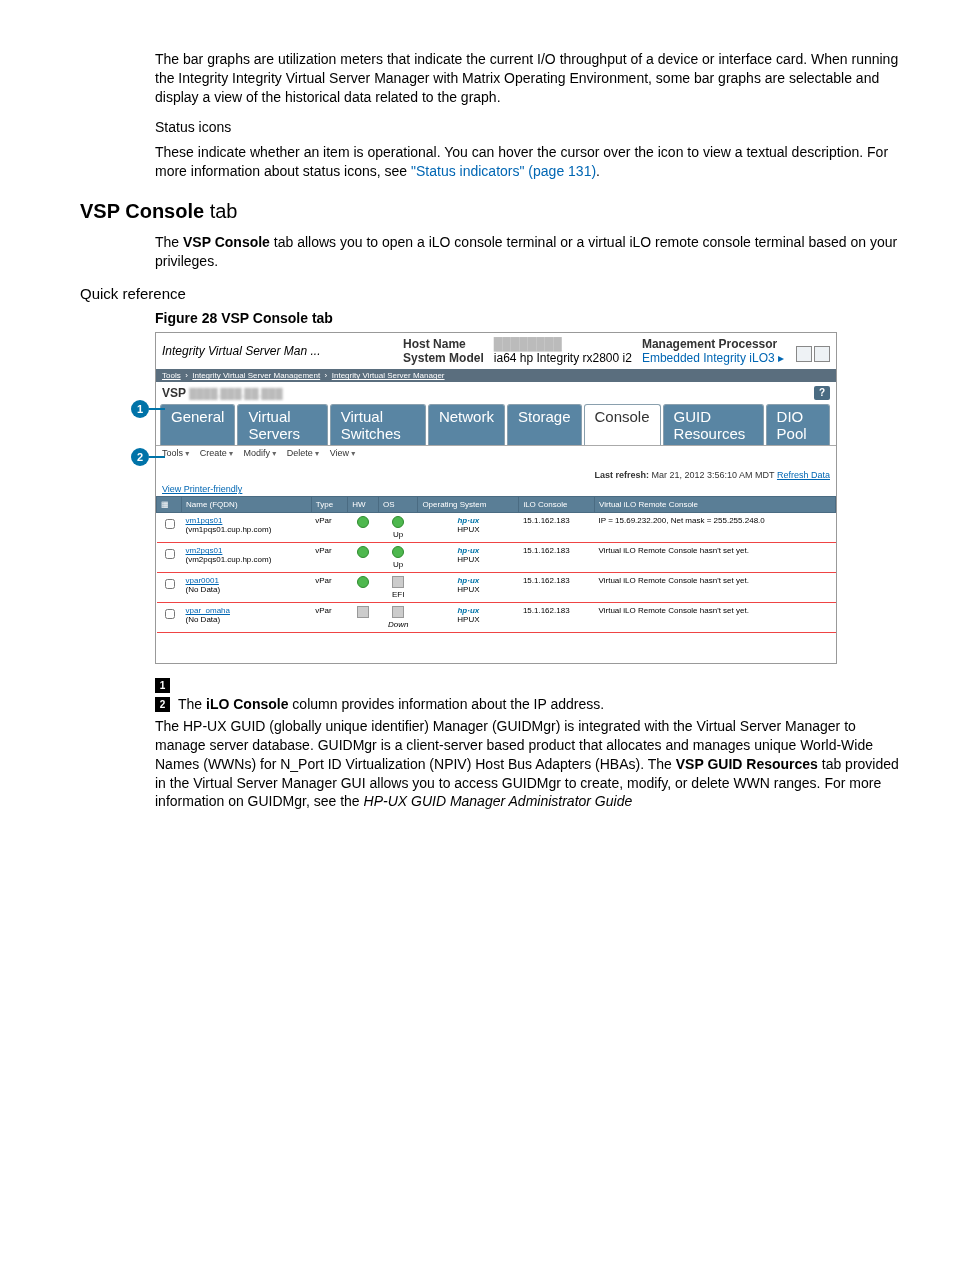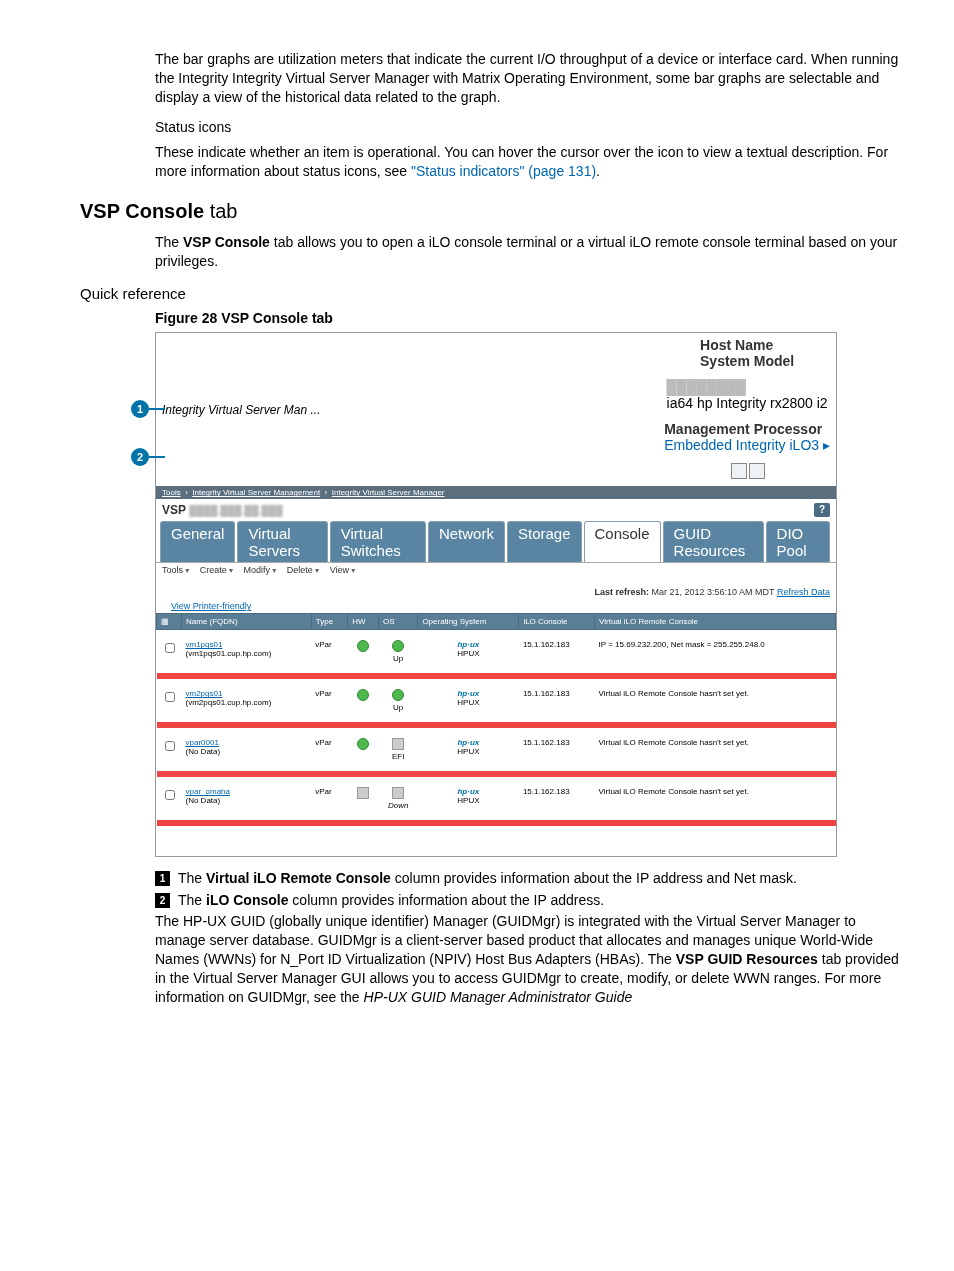--- a/index.html
+++ b/index.html
@@ -80,21 +80,21 @@
     font-size: 9px;
   }
   .shot-top {
     display: flex;
     justify-content: space-between;
     padding: 4px 6px;
     align-items: center;
     background: #fff;
   }
   .shot-title { font-size: 12px; font-style: italic; }
-  .shot-top-right { font-size: 14px; display:flex; gap:10px; align-items:center;flex-direction:column;}
+  .shot-top-right { font-size: 12px; display:flex; gap:10px; align-items:flex-end;}
   .shot-top-right .blk { }
   .shot-top-right .lbl { color:#333; }
   .shot-top-right .val { color:#0066b3; }
   .shot-top-right .blurred { color:#bbb; filter: blur(0.5px); }
   .sq-icons span{
     display:inline-block;width:14px;height:14px;border:1px solid #888;margin-left:2px;background:#eef2f5;
   }
   .breadcrumb {
     background: #5a6e7e;
     color: #fff;
@@ -143,38 +143,38 @@
     justify-content:space-between;
     padding:2px 6px;
     font-size:9px;
     border-top:1px solid #aaa;
   }
   .menus span{ margin-right:8px; color:#333;}
   .menus span::after{ content:" ▾"; color:#666; font-size:8px;}
   .refresh { color:#333;margin-top:22px; }
   .refresh a { color:#0066b3; text-decoration: underline; }
   .pf { padding:2px 6px; }
-  .pf a { color:#0066b3; font-size:9px; text-decoration: underline; margin-left: 9px; }
+  .pf a { color:#0066b3; font-size:9px; text-decoration: underline; }
   .grid {
     width:100%;
     border-collapse: collapse;
   }
   .grid th {
     background:#5a7e96;
     color:#fff;
     font-size:8px;
     font-weight:normal;
     padding:3px 4px;
     text-align:left;
     border:1px solid #4a6b82;
   }
   .grid td {
     font-size:8px;
-    padding:10px 4px;
-    border-bottom:6px solid #ef4444;
+    padding:3px 4px;
+    border-bottom:1px solid #ef4444;
     vertical-align: top;
   }
   .grid td a { color:#0066b3; text-decoration: underline; }
   .oslogo {
     color:#0073a8; font-weight:bold; font-style:italic;
   }
   .ok-dot {
     display:inline-block;width:10px;height:10px;border-radius:50%;background:#4eb84e;border:1px solid #2e8b2e;
   }
   .unk-dot {
@@ -332,23 +332,20 @@
             </tr>
           </tbody>
       </table>
       <div style="height:30px;"></div>
     </div>
   </div>
 
   <div class="numlist">
     <div class="numitem">
       <div class="nbox">1</div>
-      <div>
-        <span>The </span><b>Virtual iLO Remote Console</b><span> column provides information about the IP address and Net mask.</span>
-      </div>
     </div>
     <div class="numitem">
       <div class="nbox">2</div>
       <div>
         <span>The </span><b>iLO Console</b><span> column provides information about the IP address.</span>
       </div>
     </div>
   </div>
 
   <p class="body-text indent">

